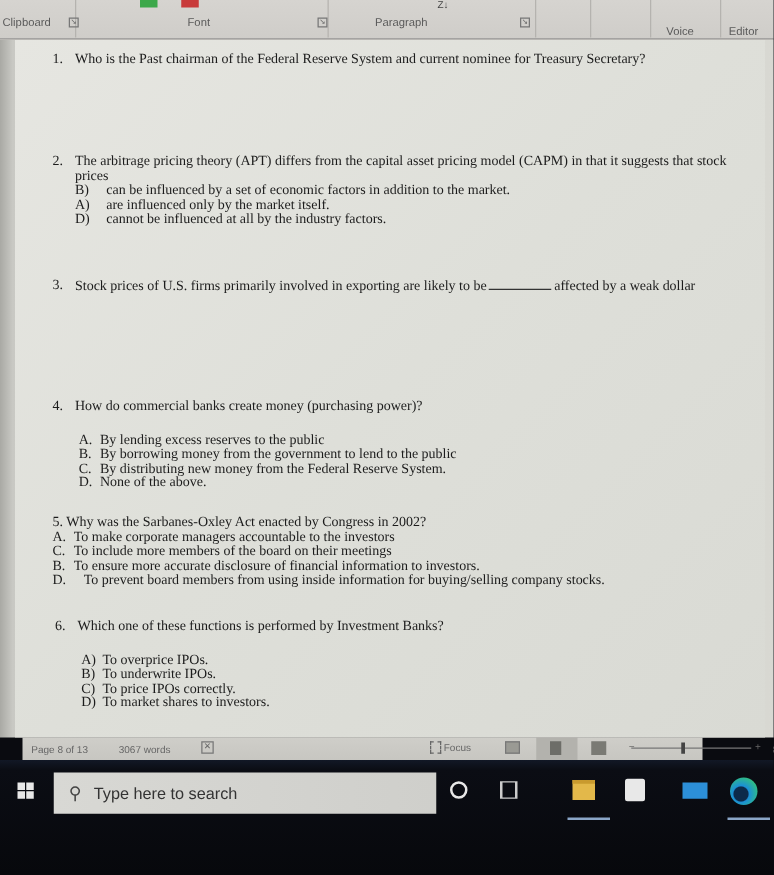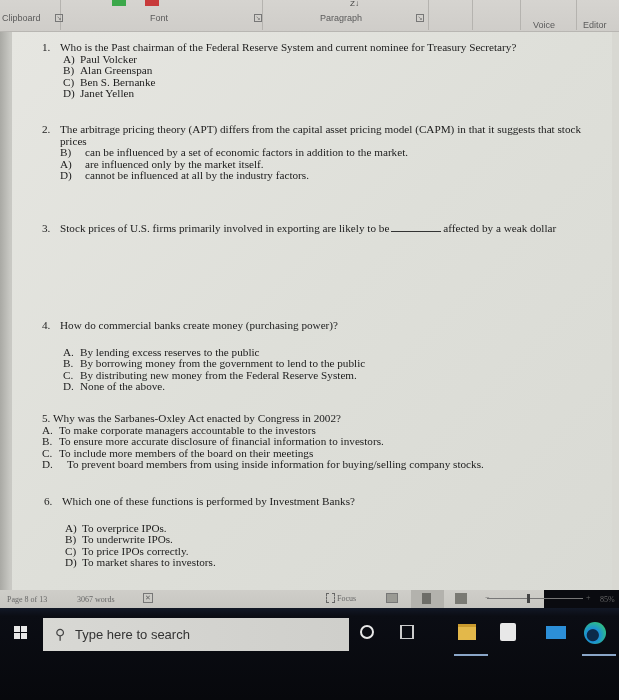--- a/index.html
+++ b/index.html
@@ -33,23 +33,23 @@
   .q .num { position: absolute; left: -14px; top: 0; }
   .q .stem { display: block; }
   .opt { display: block; white-space: nowrap; }
   .opt .lbl { display: inline-block; width: 17px; }
   .opt .lbl.w2 { width: 25px; }
   .blank { display: inline-block; width: 48px; border-bottom: 1px solid #333; height: 9px; margin: 0 2px; vertical-align: baseline; }
   .gap { display: inline-block; width: 85px; }
 
   
   .status {
-    position: absolute; left: 0; top: 590px; width: 544px; height: 18px;
+    position: absolute; left: 18px; top: 590px; width: 544px; height: 18px;
     background: linear-gradient(#cfcec9, #c7c6c1);
-    font-family: Liberation Serif, serif; font-size: 8px; color: #666;
+    font-family: Liberation Sans, sans-serif; font-size: 8px; color: #666;
   }
   .status span, .status div { position: absolute; }
   .zoom-slider { position: absolute; left: 487px; top: 8px; width: 96px; height: 1px; background: #777; }
   .zoom-thumb { position: absolute; left: 527px; top: 4px; width: 3px; height: 9px; background: #444; }
 
   
   .taskbar {
     position: absolute; left: 0; top: 608px; width: 619px; height: 92px;
     background: linear-gradient(#121826 0px, #0b0d14 8px, #07080c 92px);
   }
@@ -78,38 +78,32 @@
   <div class="sep" style="left:262px;"></div>
   <div class="sep" style="left:428px;"></div>
   <div class="sep" style="left:472px;"></div>
   <div class="sep" style="left:520px;"></div>
   <div class="sep" style="left:576px;"></div>
 
   <span class="grp-label" style="left:2px;">Clipboard</span>
   <span class="launcher" style="left:55px;">↘</span>
   <span class="grp-label" style="left:150px;">Font</span>
   <span class="launcher" style="left:254px;">↘</span>
-  <span class="grp-label" style="left:320px;">Paragraph</span>
+  <span class="grp-label" style="left:300px;">Paragraph</span>
   <span class="launcher" style="left:416px;">↘</span>
   <span class="grp-label" style="left:533px;top:20px;">Voice</span>
   <span class="grp-label" style="left:583px;top:20px;">Editor</span>
 </div>
 
 <div class="doc">
   <div class="page">
 
     <div class="q" style="top:10px;left:48px;">
       <span class="num" style="left:-18px;">1.</span>
       <span class="stem">Who is the Past chairman of the Federal Reserve System and current nominee for Treasury Secretary?</span>
-      <div style="padding-left:3px;">
-        <span class="opt"><span class="lbl">A)</span><span>Paul Volcker</span></span>
-        <span class="opt"><span class="lbl">B)</span><span>Alan Greenspan</span></span>
-        <span class="opt"><span class="lbl">C)</span><span>Ben S. Bernanke</span></span>
-        <span class="opt"><span class="lbl">D)</span><span>Janet Yellen</span></span>
-      </div>
     </div>
 
     <div class="q" style="top:92px;left:48px;width:540px;">
       <span class="num" style="left:-18px;">2.</span>
       <span class="stem">The arbitrage pricing theory (APT) differs from the capital asset pricing model (CAPM) in that it suggests that stock prices</span>
       <div>
         <span class="opt"><span class="lbl w2">B)</span><span>can be influenced by a set of economic factors in addition to the market.</span></span>
         <span class="opt"><span class="lbl w2">A)</span><span>are influenced only by the market itself.</span></span>
         <span class="opt"><span class="lbl w2">D)</span><span>cannot be influenced at all by the industry factors.</span></span>
       </div>
@@ -133,22 +127,22 @@
       </div>
     </div>
 
     <div class="q" style="top:381px;left:30px;">
       <span class="stem">
         <span>5.</span>
         <span>Why was the Sarbanes-Oxley Act enacted by Congress in 2002?</span>
       </span>
       <div>
         <span class="opt"><span class="lbl">A.</span><span>To make corporate managers accountable to the investors</span></span>
+        <span class="opt"><span class="lbl">C.</span><span>To include more members of the board on their meetings</span></span>
         <span class="opt"><span class="lbl">B.</span><span>To ensure more accurate disclosure of financial information to investors.</span></span>
-        <span class="opt"><span class="lbl">C.</span><span>To include more members of the board on their meetings</span></span>
         <span class="opt"><span class="lbl w2">D.</span><span>To prevent board members from using inside information for buying/selling company stocks.</span></span>
       </div>
     </div>
 
     <div class="q" style="top:464px;left:50px;">
       <span class="num" style="left:-18px;">6.</span>
       <span class="stem">Which one of these functions is performed by Investment Banks?</span>
       <div style="padding-left:3px;margin-top:15px;">
         <span class="opt"><span class="lbl">A)</span><span>To overprice IPOs.</span></span>
         <span class="opt"><span class="lbl">B)</span><span>To underwrite IPOs.</span></span>

